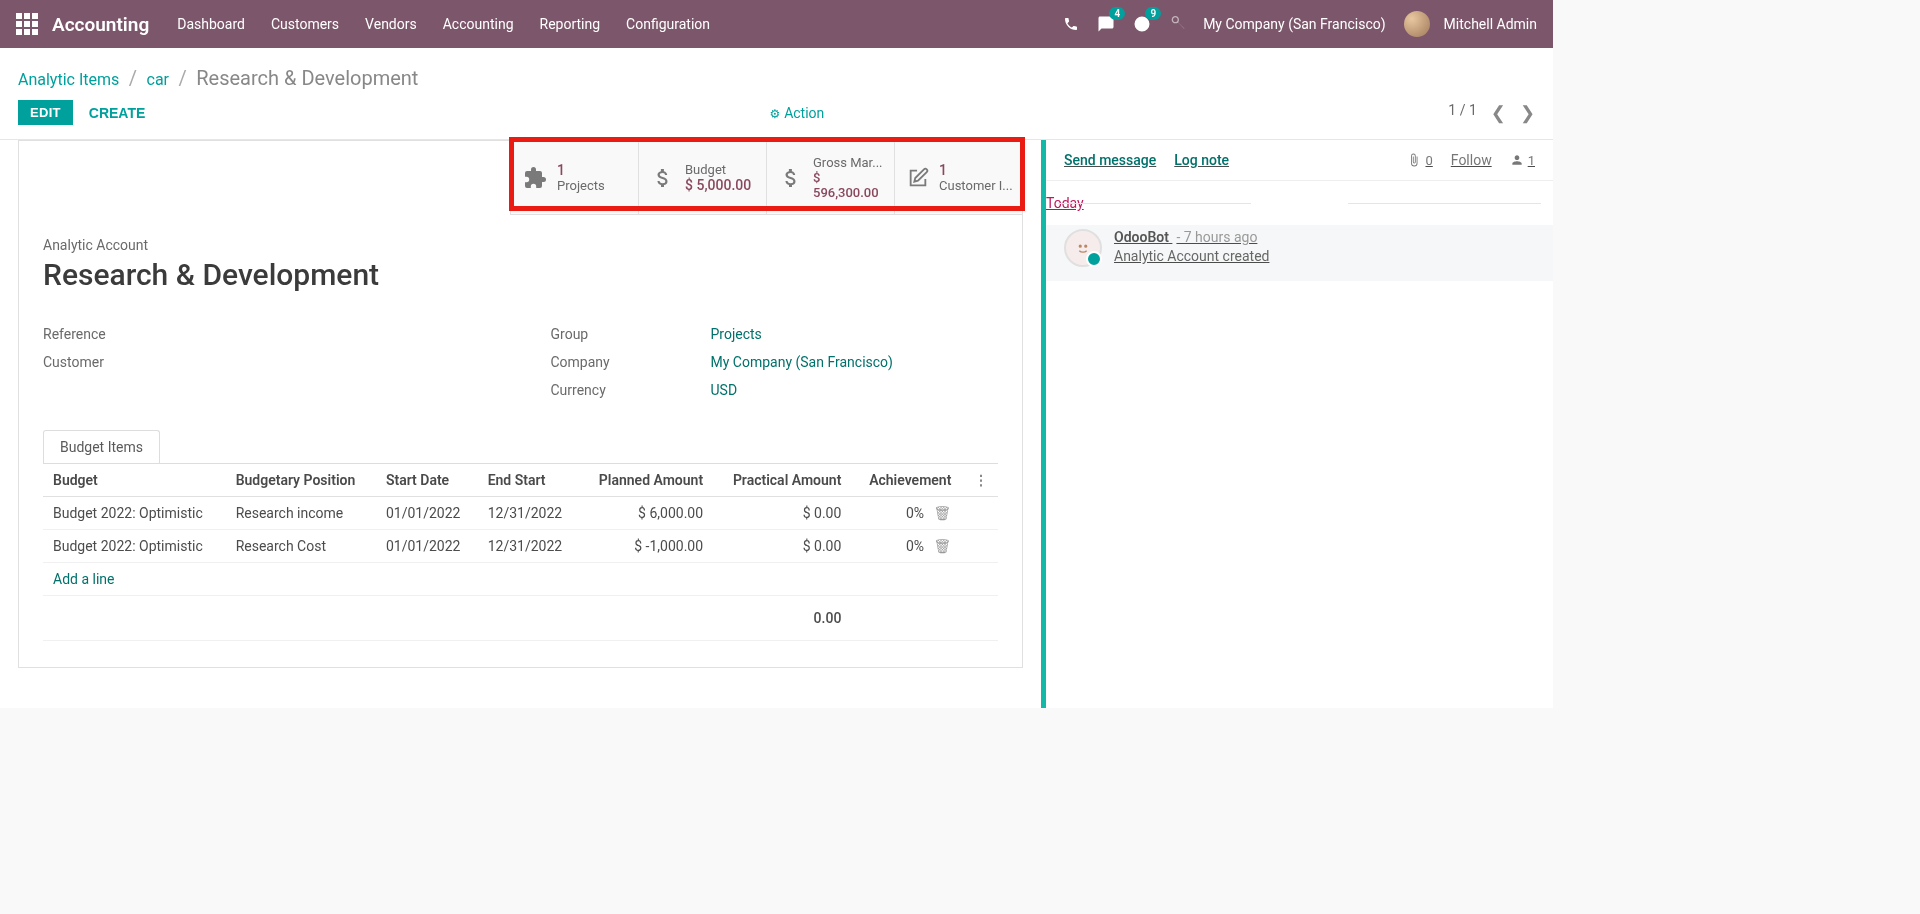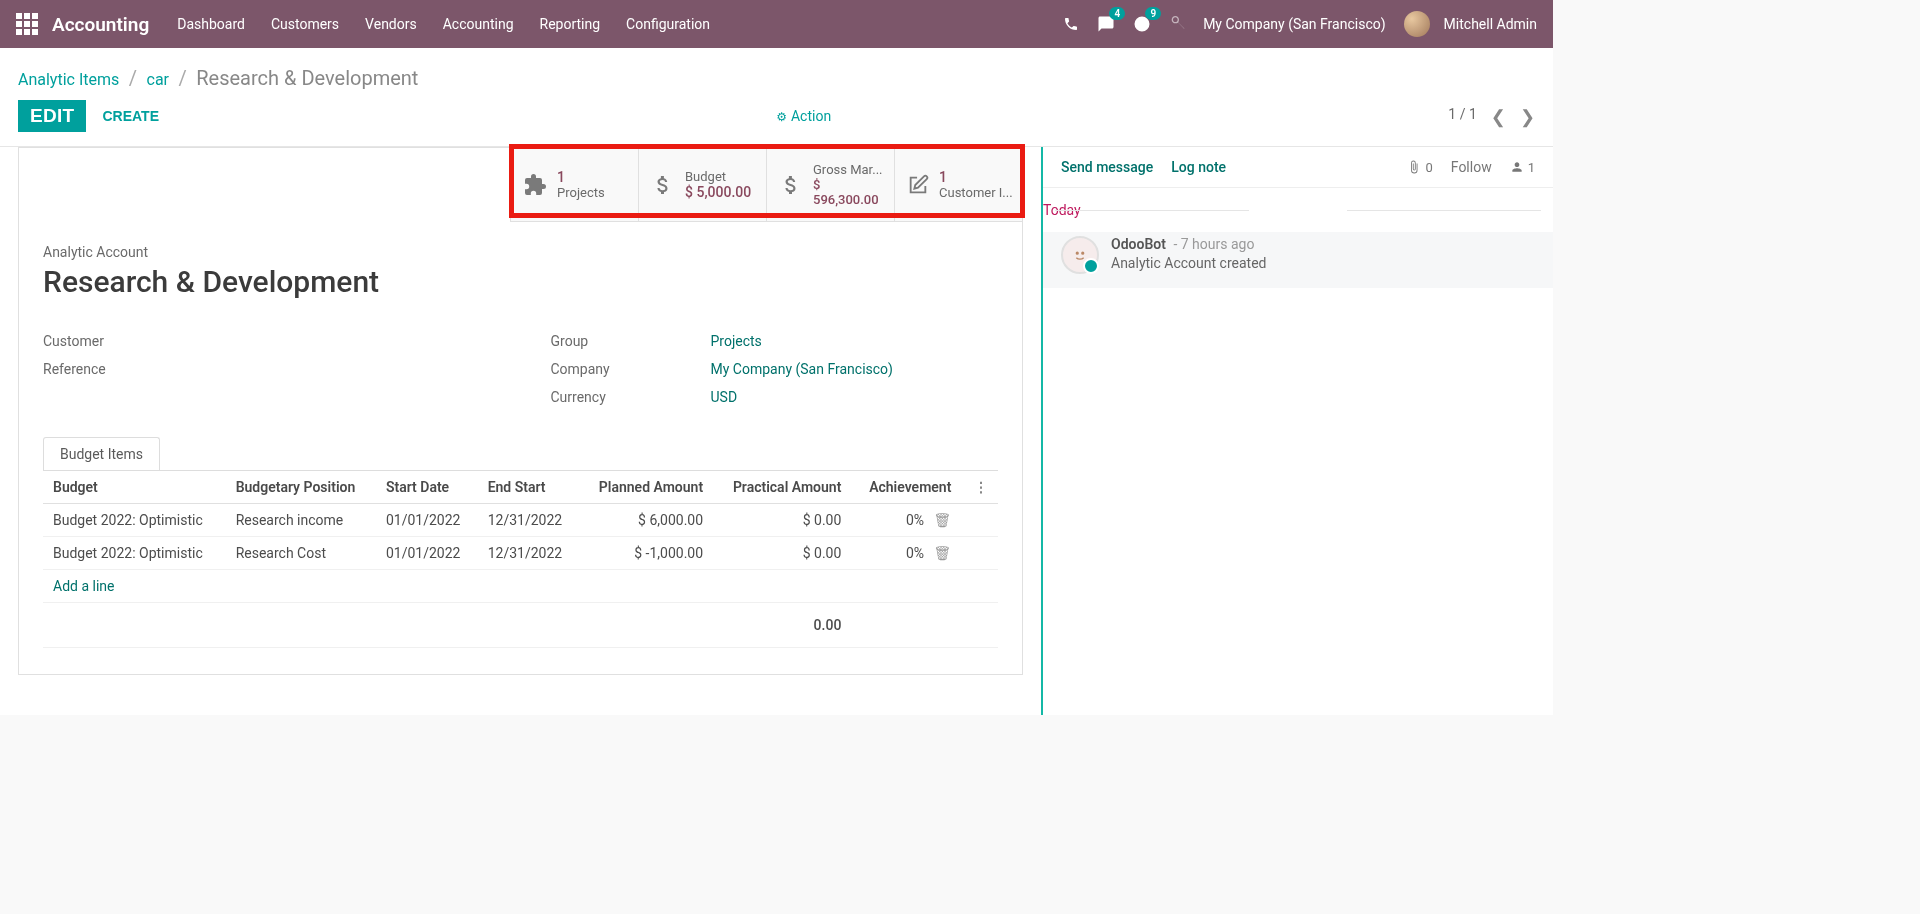--- a/index.html
+++ b/index.html
@@ -20,34 +20,34 @@
 .avatar { width: 26px; height: 26px; border-radius: 50%; background: radial-gradient(circle at 30% 30%, #e8c8a0, #a0785a); margin-right: 6px; }
 .top-right span.txt { color: #fff; }
 
 
 .crumbrow { display:flex; align-items:center; padding: 18px 18px 4px 18px; }
 .crumb a { color: #00a09d; font-size: 16px; text-decoration:none; }
 .crumb .sep { color: #aaa; margin: 0 6px; font-size: 20px; }
 .crumb .cur { color: #888; font-size: 20px; }
 
 .actionrow { display:flex; align-items:center; padding: 6px 18px 14px 18px; }
-.btn-edit { background:#00a09d; color:#fff; border:none; padding:5px 12px; font-size:19px; font-weight:600; letter-spacing:0.3px; cursor:pointer; }
+.btn-edit { background:#00a09d; color:#fff; border:none; padding:5px 12px; font-size:13px; font-weight:600; letter-spacing:0.3px; cursor:pointer; }
 .btn-create { background:none; border:none; color:#00a09d; font-size:14px; font-weight:600; margin-left:16px; cursor:pointer; }
 .action-mid { flex:1; text-align:center; }
 .action-link { color:#00a09d; font-size:14px; cursor:pointer; }
 .gear-sm::before { content:"⚙"; font-size:12px; margin-right:4px; color:#00a09d; }
 .pager { color:#6a6a6a; display:flex; align-items:flex-start; gap:14px; }
 .pager .arrow { color:#888; font-size:18px; cursor:pointer; }
 
 .hr { height:1px; background:#e6e6e6; }
 
 
 .main { display:flex; }
 .left { flex:1; padding: 0 0 40px 0; }
-.right { width: 512px; border-left:2px solid #14b8a6; }
+.right { width: 512px; border-left:5px solid #14b8a6;text-decoration:underline; }
 
 .card { margin: 0 18px; background:#fff; border:1px solid #e0e0e0; }
 .stat-wrap { position:relative; height:74px; }
 .stat-row { display:flex; border-bottom:1px solid #e0e0e0; position:absolute; right:0; top:0; }
 .stat { display:flex; align-items:center; padding: 14px 12px; border-left:1px solid #e0e0e0; width:128px; background:#f9f9f9; cursor:pointer; box-sizing:border-box; }
 .stat:first-child { border-left:1px solid #e0e0e0; }
 .stat .ic { font-size:22px; color:#7a7a7a; margin-right:10px; flex-shrink:0; }
 .stat .num { color:#89485d; font-weight:500; font-size:14px; }
 .stat .lbl { color:#6a6a6a; font-size:13px; white-space:nowrap; overflow:hidden; text-overflow:ellipsis; max-width:80px; }
 .highlight-box { position:absolute; border:5px solid #ea1b12; pointer-events:none; }
@@ -232,25 +232,25 @@
           <div class="highlight-box" style="left:490px; top:-4px; width:516px; height:74px;"></div>
         </div>
 
         <div class="card-body">
           <div class="small-lbl">Analytic Account</div>
           <div class="big-title">Research &amp; Development</div>
 
           <div class="fields">
             <div class="fcol">
               <div class="frow">
+                  <div class="flab">Reference</div>
+                  <div class="fval"></div>
+                </div>
+              <div class="frow">
                   <div class="flab">Customer</div>
-                  <div class="fval"></div>
-                </div>
-              <div class="frow">
-                  <div class="flab">Reference</div>
                   <div class="fval"></div>
                 </div>
             </div>
             <div class="fcol">
               <div class="frow">
                   <div class="flab">Group</div>
                   <div class="fval link">Projects</div>
                 </div>
               <div class="frow">
                   <div class="flab">Company</div>

